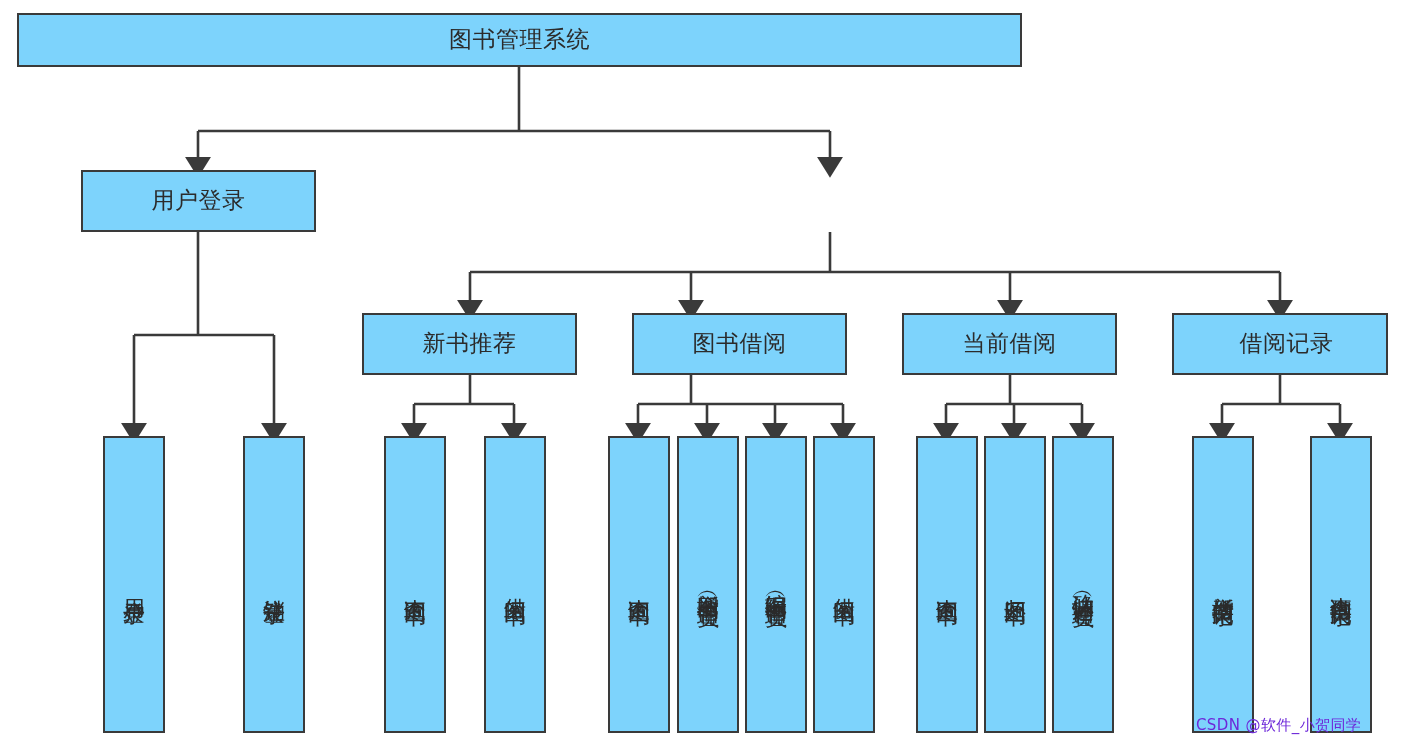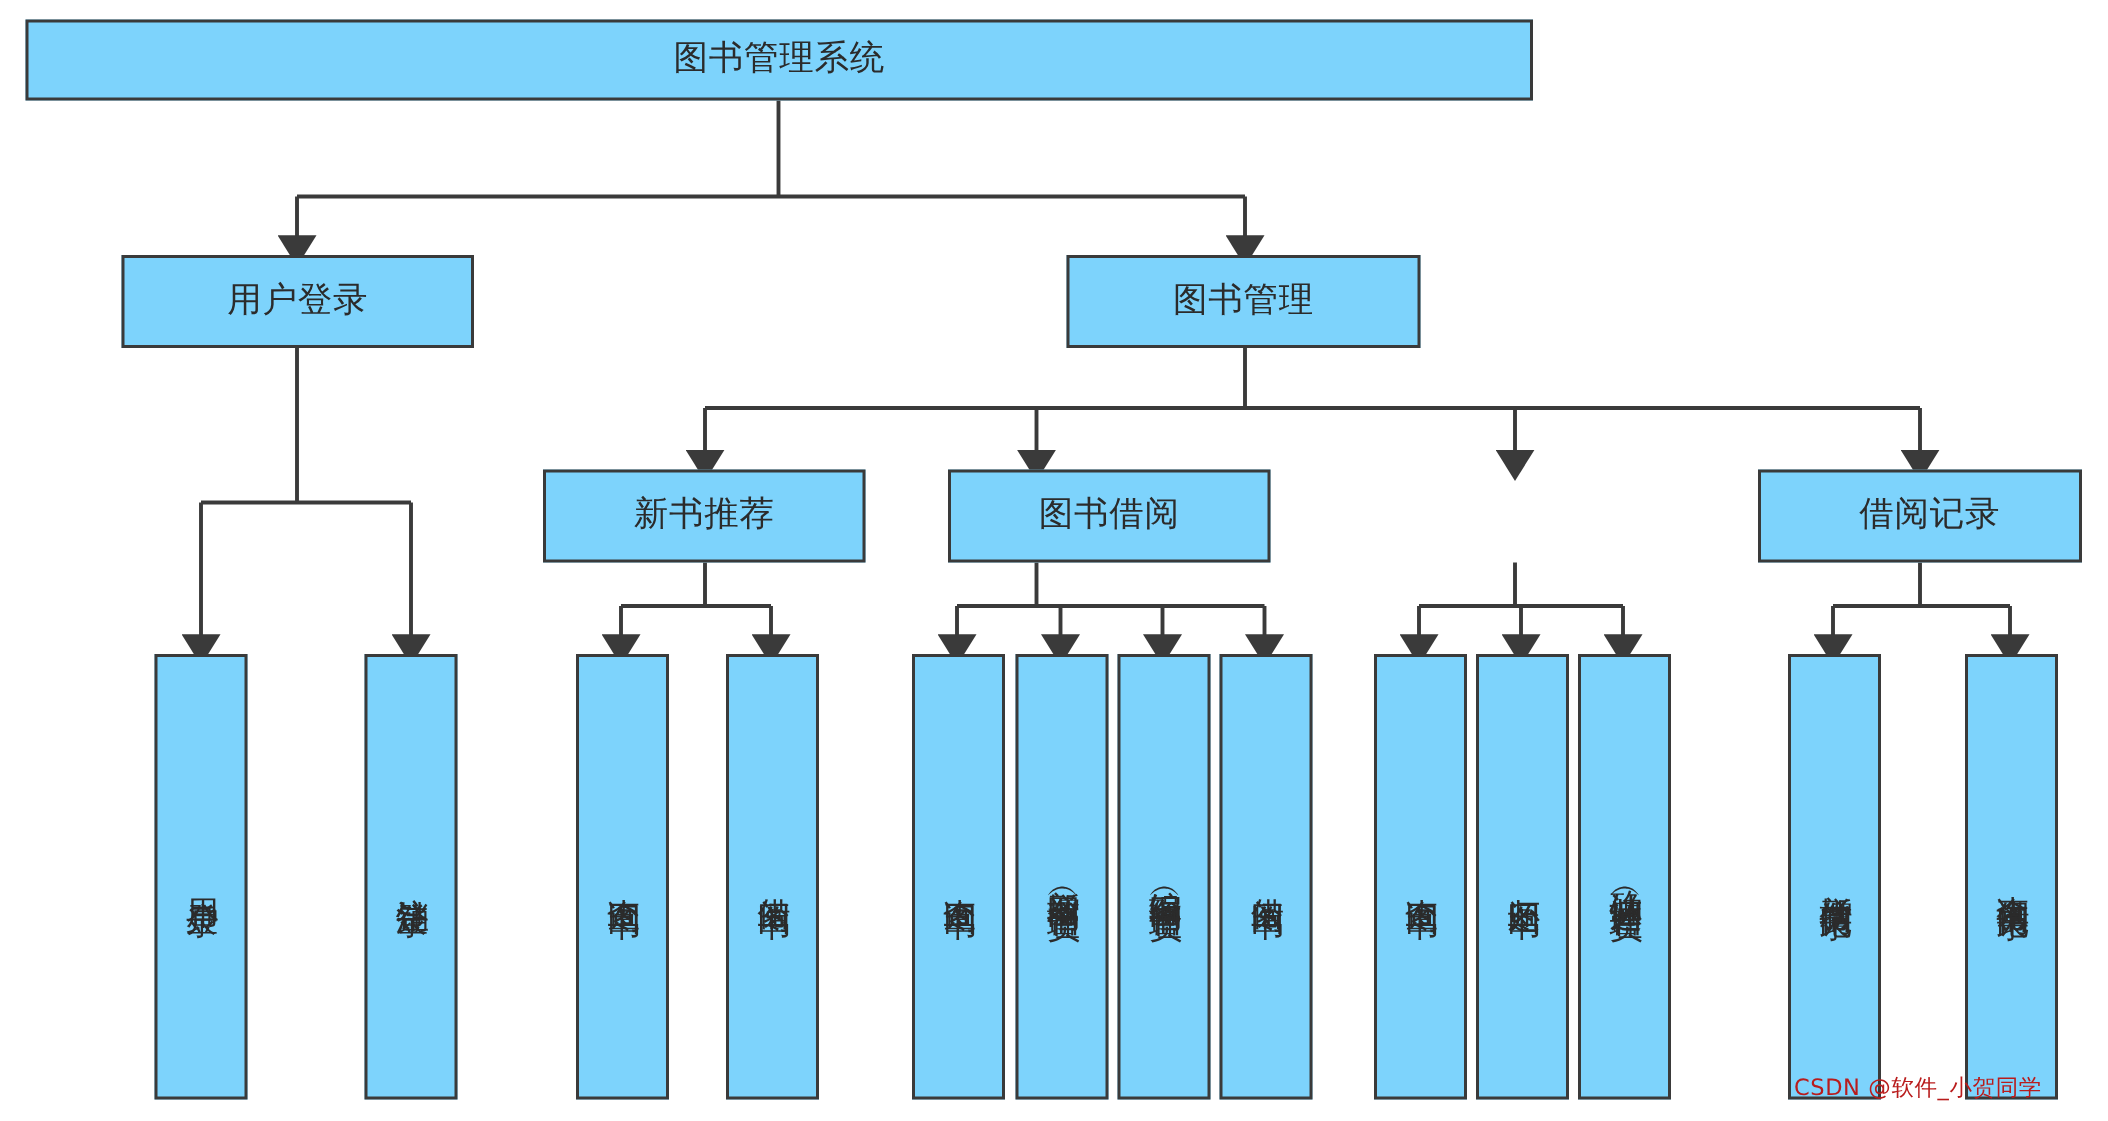--- a/index.html
+++ b/index.html
@@ -59,21 +59,21 @@
     text-orientation: upright;
     font-size: 22px;
     line-height: 1.0;
     letter-spacing: 2px;
     max-height: 288px;
     white-space: nowrap;
   }
   .watermark {
     position: absolute;
     font-size: 15px;
-    color: #b91c1c;
+    color: #6d28d9;
     white-space: nowrap;
     letter-spacing: 0.4px;
   }
 </style>
 </head>
 <body>
 
 <div id="canvas">
 
   <svg class="edges" viewBox="0 0 1405 747" xmlns="http://www.w3.org/2000/svg">
@@ -126,29 +126,29 @@
     </g>
   </svg>
 
   <div class="node h root" style="left:17px; top:13px; width:1005px; height:54px;">
     <span class="lbl">图书管理系统</span>
   </div>
 
   <div class="node h" style="left:81px; top:170px; width:235px; height:62px;">
     <span class="lbl">用户登录</span>
   </div>
-  <div class="node h" style="left:711px; top:170px; width:236px; height:62px;">
-    <span class="lbl">图书管理</span>
-  </div>
 
   <div class="node h" style="left:362px; top:313px; width:215px; height:62px;">
     <span class="lbl">新书推荐</span>
   </div>
   <div class="node h" style="left:632px; top:313px; width:215px; height:62px;">
     <span class="lbl">图书借阅</span>
+  </div>
+  <div class="node h" style="left:902px; top:313px; width:215px; height:62px;">
+    <span class="lbl">当前借阅</span>
   </div>
   <div class="node h" style="left:1172px; top:313px; width:216px; height:62px;padding-left:13px;">
     <span class="lbl">借阅记录</span>
   </div>
 
   <div class="node v" style="left:103px; top:436px; width:62px; height:297px;">
     <span class="lbl">用户登录</span>
   </div>
   <div class="node v" style="left:243px; top:436px; width:62px; height:297px;">
     <span class="lbl">注销登录</span>

